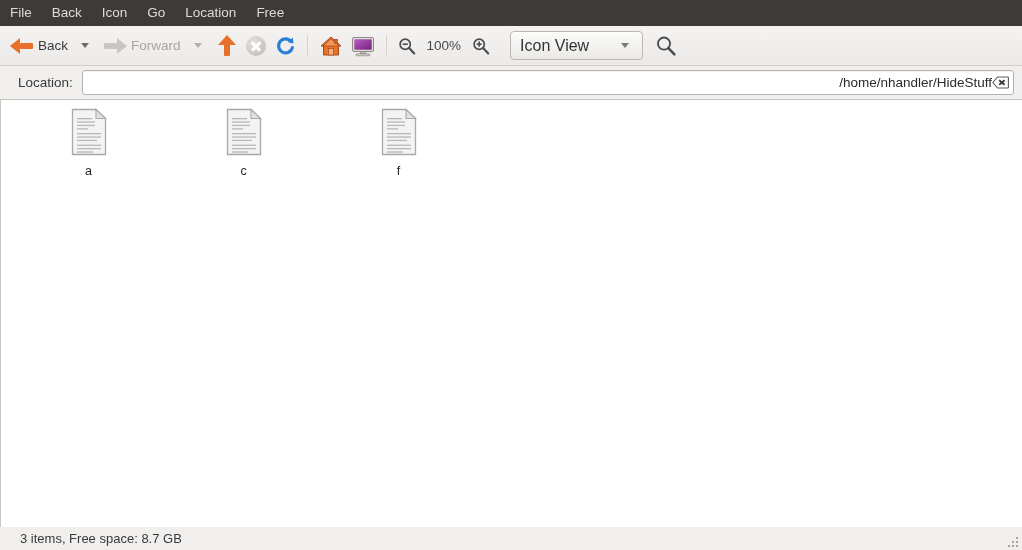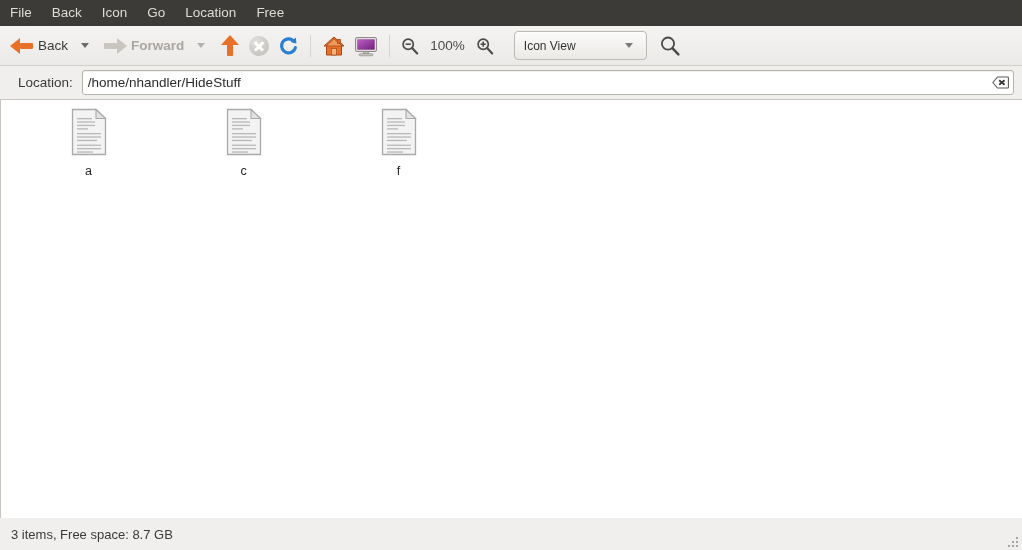--- a/index.html
+++ b/index.html
@@ -59,21 +59,21 @@
     border-radius: 3px;
     cursor: default;
   }
   .tb-label {
     font-size: 13.5px;
     color: #3a3a3a;
     margin-left: 4px;
     margin-right: 2px;
     white-space: nowrap;
   }
-  .tb-label.disabled { color: #a9a6a2; font-weight: bold; }
+  .tb-label.disabled { color: #a9a6a2; }
   .tb-arrow {
     width: 9px; height: 6px;
     margin: 0 9px 0 7px;
     position: relative;
   }
   .tb-arrow:after {
     content: "";
     position: absolute;
     left: 0; top: 0;
     border-left: 4.5px solid transparent;
@@ -188,21 +188,21 @@
     border-radius: 4px;
     display: flex;
     align-items: center;
     margin: 0 8px 0 16px;
     box-shadow: 0 1px 0 rgba(255,255,255,0.7) inset;
     cursor: default;
     flex: none;
   }
   .combo-text {
     flex: 1;
-    font-size: 12px;
+    font-size: 16px;
     color: #333;
     padding-left: 9px;
     white-space: nowrap;
     overflow: hidden;
   }
   .combo-arrow {
     width: 9px; height: 6px;
     margin-right: 12px;
     position: relative;
   }
@@ -215,38 +215,38 @@
   }
 
   
   .locationbar {
     height: 33px;
     background: #f0efee;
     display: flex;
     align-items: center;
     padding: 0 8px 0 18px;
     flex: none;
+    text-align: right;
   }
   .location-label {
     font-size: 13.5px;
     color: #3a3a3a;
     margin-right: 9px;
     white-space: nowrap;
   }
   .location-field {
     flex: 1;
     height: 23px;
     background: #ffffff;
     border: 1px solid #b6b2ae;
     border-radius: 3px;
     display: flex;
     align-items: center;
     box-shadow: 0 1px 1px rgba(0,0,0,0.06) inset;
     overflow: hidden;
-    gap: 40px;
   }
   .location-value {
     flex: 1;
     font-size: 13.5px;
     color: #2b2b2b;
     padding-left: 5px;
     white-space: nowrap;
     overflow: hidden;
   }
   .clear-icon {
@@ -294,25 +294,25 @@
     padding: 1px 4px;
     border-radius: 2px;
     max-width: 140px;
     text-align: center;
     overflow: hidden;
     white-space: nowrap;
   }
 
   
   .statusbar {
-    height: 32px;
+    height: 23px;
     background: #f0efee;
     display: flex;
     align-items: center;
-    padding-left: 11px;
+    padding-left: 20px;
     flex: none;
     position: relative;
   }
   .status-text {
     font-size: 13px;
     color: #3a3a3a;
     white-space: nowrap;
   }
   .resize-grip {
     position: absolute;

